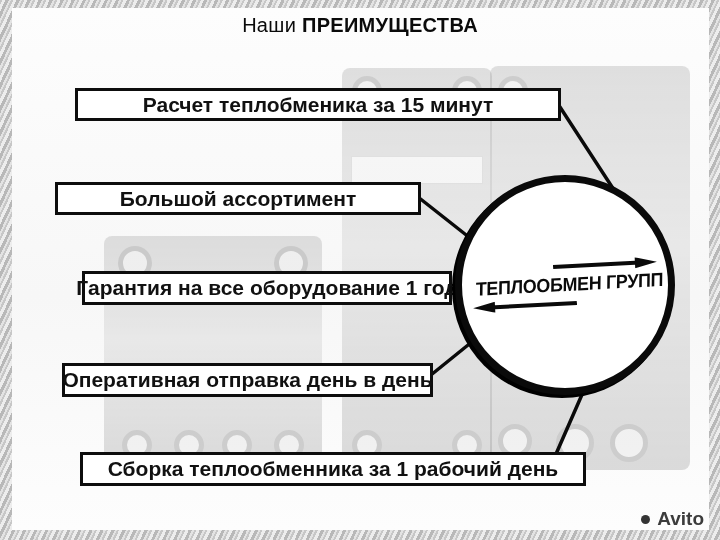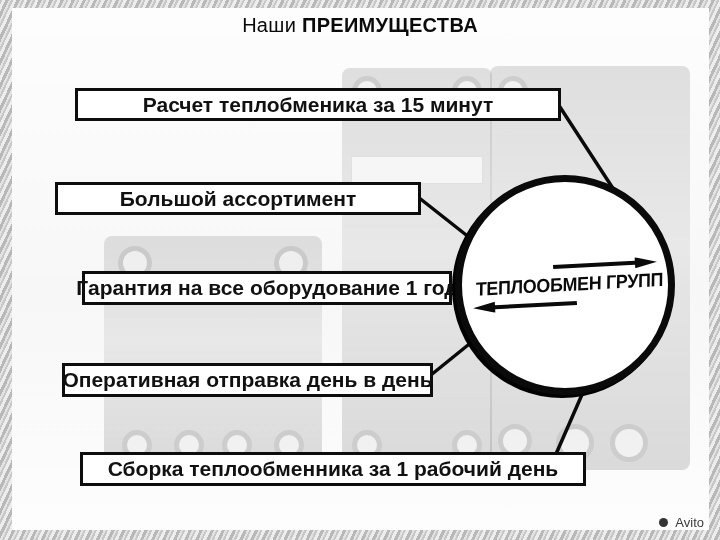--- a/index.html
+++ b/index.html
@@ -52,21 +52,21 @@
     font-size:19px; font-weight:700; color:#0a0a0a; letter-spacing:-0.3px;
     text-align:center; white-space:nowrap; transform:scaleX(0.94) skewX(-4deg);
   }
   .arrow { display:block; height:11px; }
   .arrow-top    { margin:0 2px 2px auto; }
   .arrow-bottom { margin:2px auto 0 2px; }
 
   .watermark {
     position:absolute; right:16px; bottom:10px; z-index:5;
     display:flex; align-items:center; gap:7px;
-    color:#3c3c3c; font-size:13px; font-weight:400;
+    color:#3c3c3c; font-size:19px; font-weight:700;
   }
   .dot { width:9px; height:9px; border-radius:50%; background:#343434; display:inline-block; }
 </style>
 </head>
 <body>
 
 <div class="canvas">
   <div class="inner">
 
     <div class="hx hx-center">

